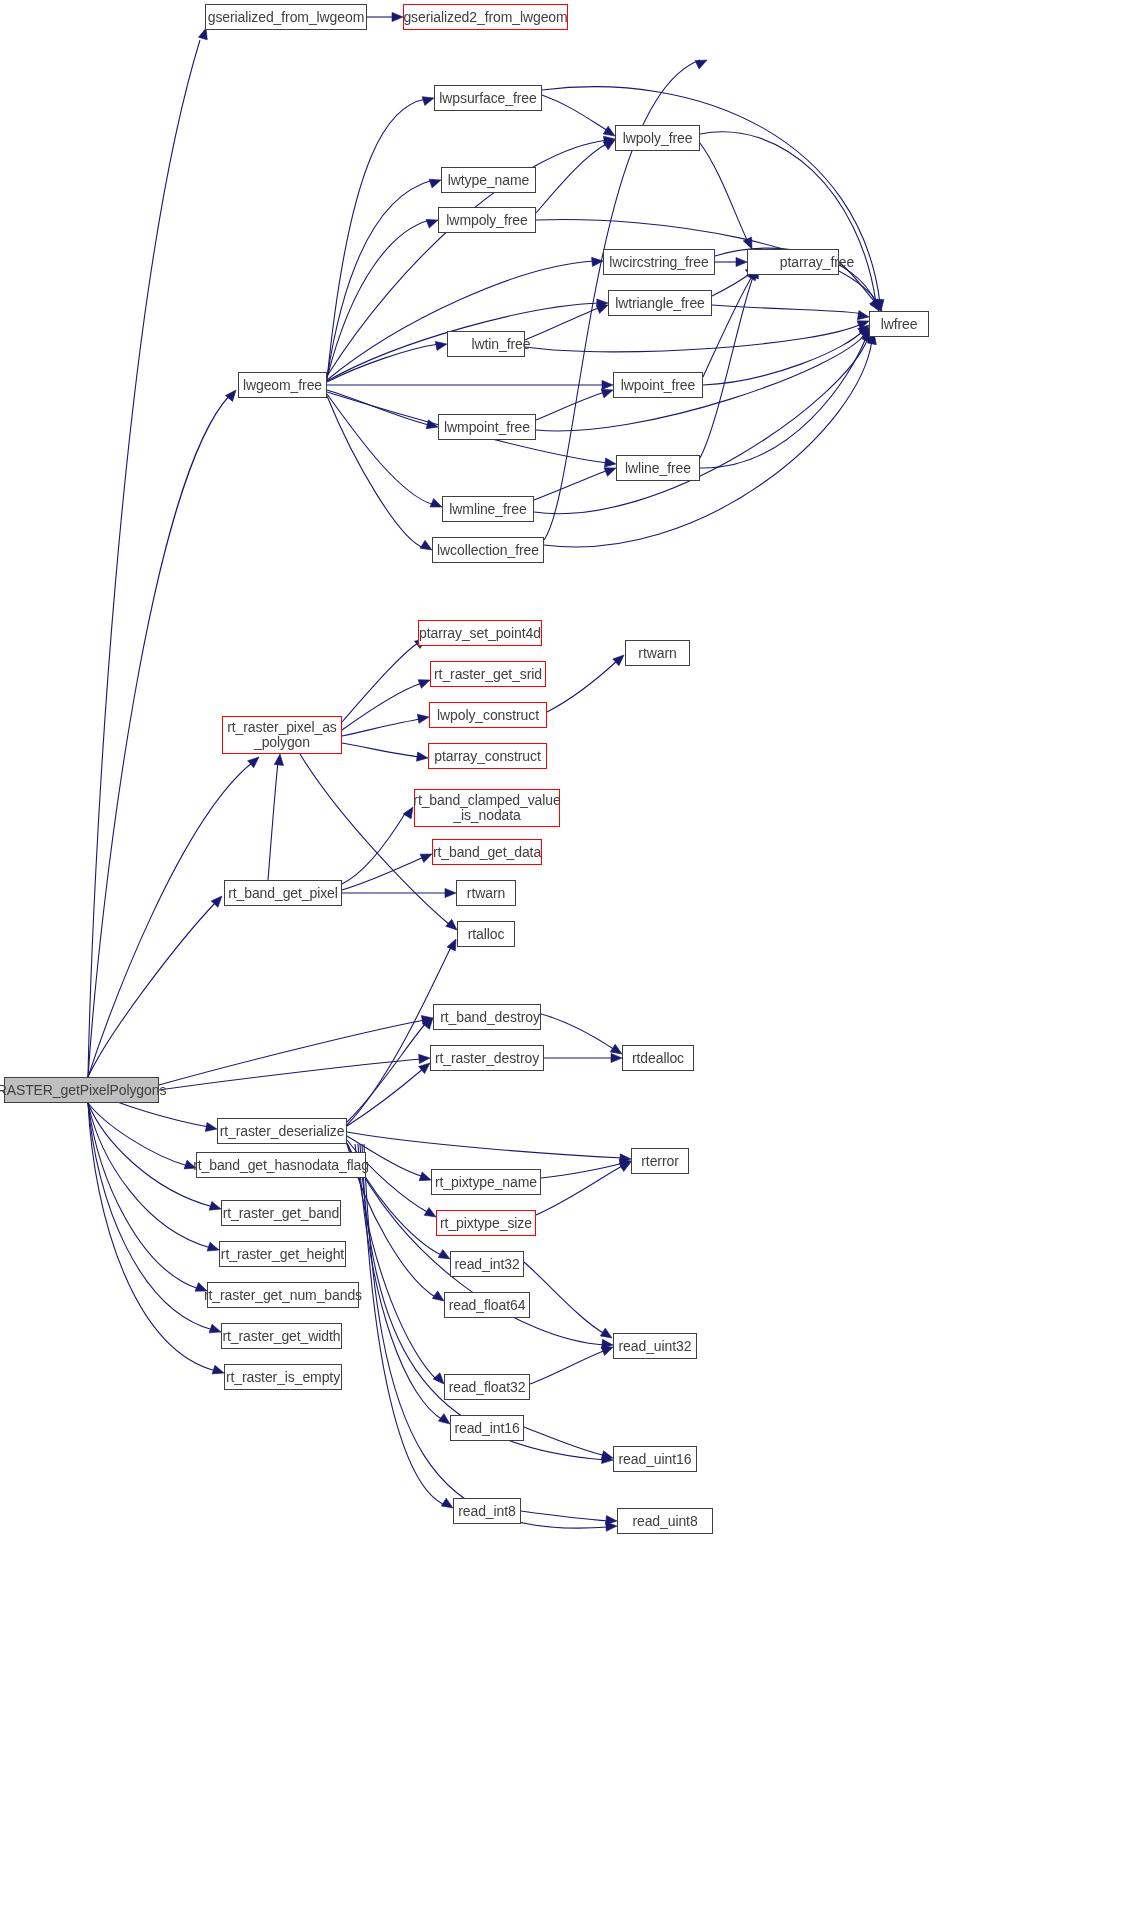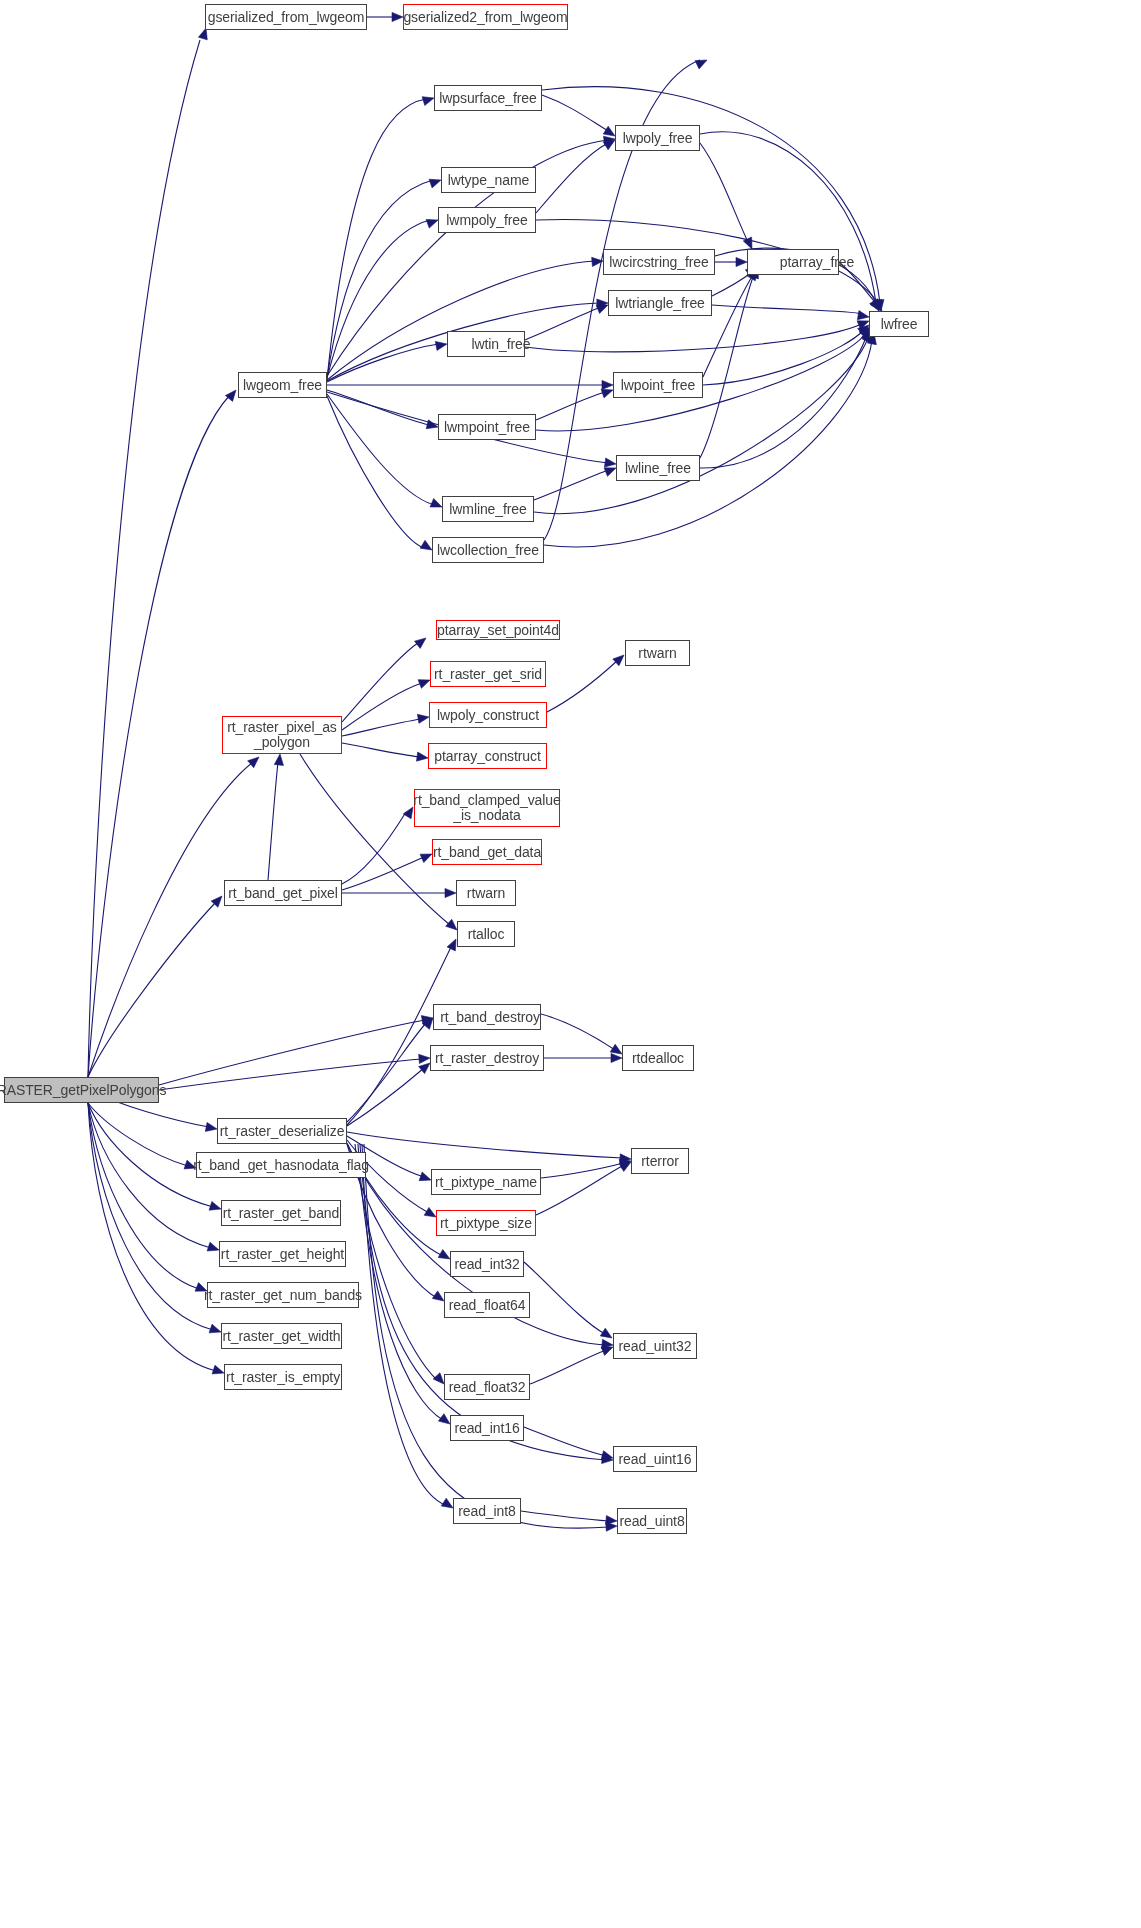--- a/index.html
+++ b/index.html
@@ -235,21 +235,21 @@
       <div class="node" style="left: 747px; top: 249px; width: 92px; height: 26px; padding-left: 48px;">ptarray_free</div>
       <div class="node" style="left: 869px; top: 311px; width: 60px; height: 26px;">lwfree</div>
       <div class="node" style="left: 608px; top: 290px; width: 104px; height: 26px;">lwtriangle_free</div>
       <div class="node" style="left: 447px; top: 331px; width: 78px; height: 26px; padding-left: 30px;">lwtin_free</div>
       <div class="node" style="left: 238px; top: 372px; width: 89px; height: 26px;">lwgeom_free</div>
       <div class="node" style="left: 613px; top: 372px; width: 90px; height: 26px;">lwpoint_free</div>
       <div class="node" style="left: 438px; top: 414px; width: 98px; height: 26px;">lwmpoint_free</div>
       <div class="node" style="left: 616px; top: 455px; width: 84px; height: 26px;">lwline_free</div>
       <div class="node" style="left: 442px; top: 496px; width: 92px; height: 26px;">lwmline_free</div>
       <div class="node" style="left: 432px; top: 537px; width: 112px; height: 26px;">lwcollection_free</div>
-      <div class="node red" style="left: 436px; top: 620px; width: 124px; height: 20px;">ptarray_set_point4d</div>
+      <div class="node red" style="left: 418px; top: 620px; width: 124px; height: 26px;">ptarray_set_point4d</div>
       <div class="node" style="left: 625px; top: 640px; width: 65px; height: 26px;">rtwarn</div>
       <div class="node red" style="left: 430px; top: 661px; width: 116px; height: 26px;">rt_raster_get_srid</div>
       <div class="node red" style="left: 429px; top: 702px; width: 118px; height: 26px;">lwpoly_construct</div>
       <div class="node red" style="left: 222px; top: 716px; width: 120px; height: 38px;">rt_raster_pixel_as
 _polygon</div>
       <div class="node red" style="left: 428px; top: 743px; width: 119px; height: 26px;">ptarray_construct</div>
       <div class="node red" style="left: 414px; top: 789px; width: 146px; height: 38px;">rt_band_clamped_value
 _is_nodata</div>
       <div class="node red" style="left: 432px; top: 839px; width: 110px; height: 26px;">rt_band_get_data</div>
       <div class="node" style="left: 224px; top: 880px; width: 118px; height: 26px;">rt_band_get_pixel</div>
@@ -269,15 +269,15 @@
       <div class="node" style="left: 450px; top: 1251px; width: 74px; height: 26px;">read_int32</div>
       <div class="node" style="left: 207px; top: 1282px; width: 152px; height: 26px;">rt_raster_get_num_bands</div>
       <div class="node" style="left: 444px; top: 1292px; width: 86px; height: 26px;">read_float64</div>
       <div class="node" style="left: 221px; top: 1323px; width: 121px; height: 26px;">rt_raster_get_width</div>
       <div class="node" style="left: 613px; top: 1333px; width: 84px; height: 26px;">read_uint32</div>
       <div class="node" style="left: 224px; top: 1364px; width: 118px; height: 26px;">rt_raster_is_empty</div>
       <div class="node" style="left: 444px; top: 1374px; width: 86px; height: 26px;">read_float32</div>
       <div class="node" style="left: 450px; top: 1415px; width: 74px; height: 26px;">read_int16</div>
       <div class="node" style="left: 613px; top: 1446px; width: 84px; height: 26px;">read_uint16</div>
       <div class="node" style="left: 453px; top: 1498px; width: 68px; height: 26px;">read_int8</div>
-      <div class="node" style="left: 617px; top: 1508px; width: 70px; height: 26px; text-align: right;">read_uint8</div>
+      <div class="node" style="left: 617px; top: 1508px; width: 96px; height: 26px; text-align: right;">read_uint8</div>
     </div>
 </div>
 
 </body></html>

